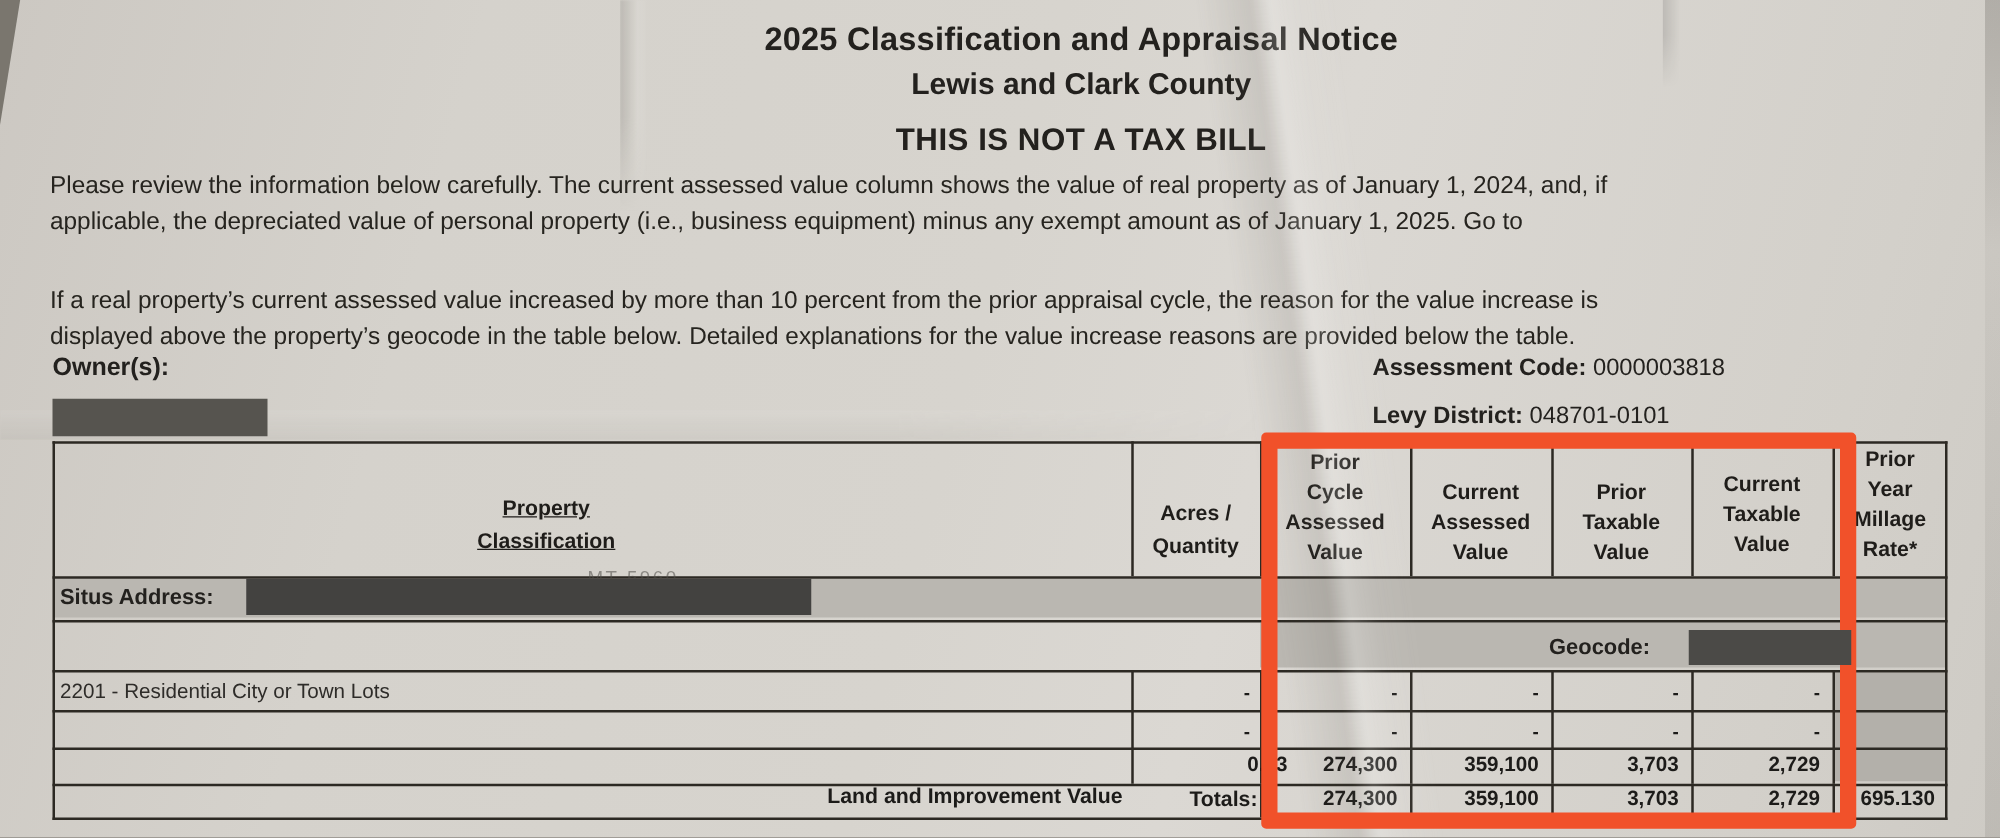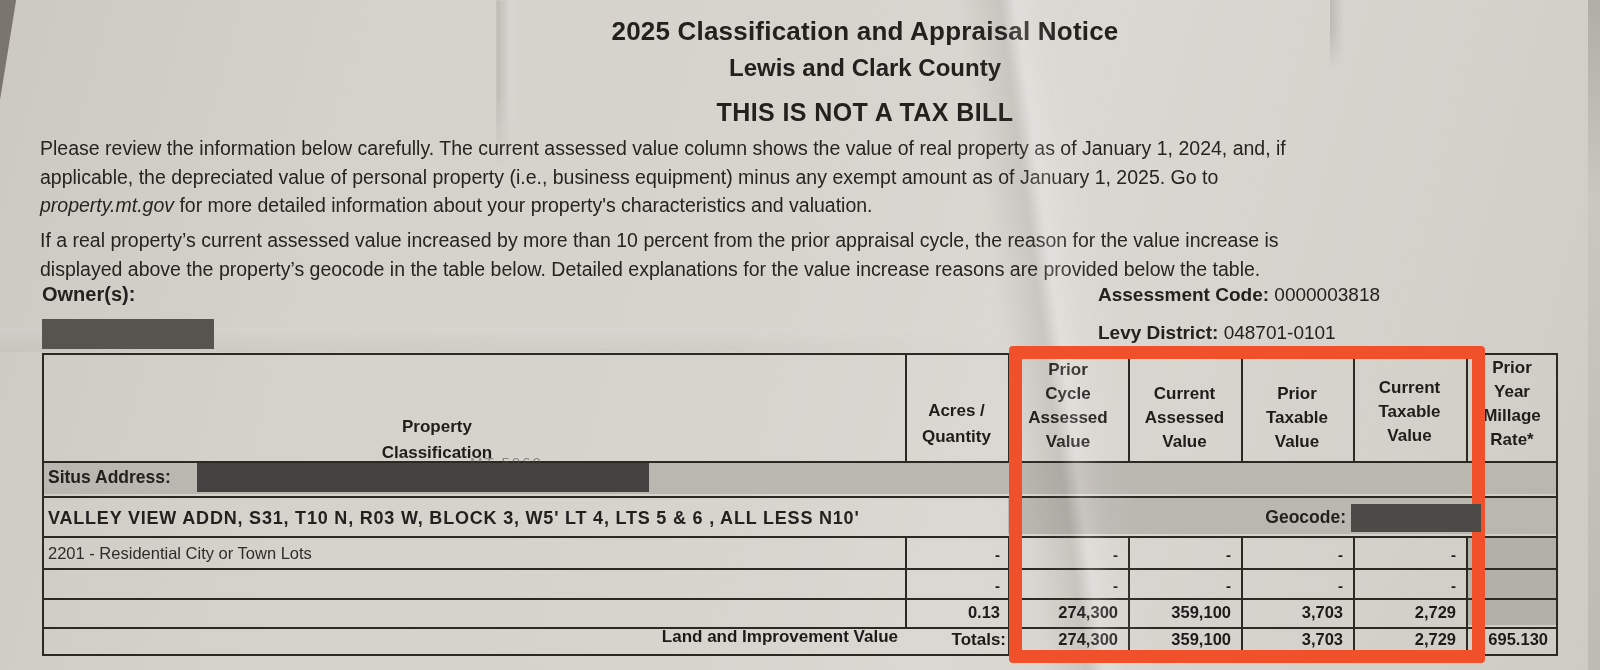--- a/index.html
+++ b/index.html
@@ -59,21 +59,20 @@
   <div class="crease-c"></div>
   <div class="edge-right"></div>
 
   <div class="t b" style="left:200px;top:16px;width:1330px;text-align:center;font-size:26px;letter-spacing:.2px;">2025 Classification and Appraisal Notice</div>
   <div class="t b" style="left:200px;top:54px;width:1330px;text-align:center;font-size:24px;">Lewis and Clark County</div>
   <div class="t b" style="left:200px;top:98px;width:1330px;text-align:center;font-size:25px;letter-spacing:.4px;">THIS IS NOT A TAX BILL</div>
 
   <div class="para" style="left:40px;top:134px;width:1400px;">
     <div>Please review the information below carefully. The current assessed value column shows the value of real property as of January 1, 2024, and, if</div>
     <div>applicable, the depreciated value of personal property (i.e., business equipment) minus any exempt amount as of January 1, 2025. Go to</div>
-    <div><span class="i">property.mt.gov</span><span> for more detailed information about your property's characteristics and valuation.</span></div>
   </div>
   <div class="para" style="left:40px;top:226px;width:1400px;">
     <div>If a real property’s current assessed value increased by more than 10 percent from the prior appraisal cycle, the reason for the value increase is</div>
     <div>displayed above the property’s geocode in the table below. Detailed explanations for the value increase reasons are provided below the table.</div>
   </div>
 
   <div class="t b" style="left:42px;top:283px;font-size:20px;">Owner(s):</div>
   <div class="redact" style="left:42px;top:319px;width:172px;height:30px;background:#56544f;"></div>
 
   <div class="t" style="left:1098px;top:284px;font-size:19px;">
@@ -114,21 +113,21 @@
   <div class="vl" style="left:1241px;top:536px;height:91px;"></div>
   <div class="vl" style="left:1353px;top:536px;height:91px;"></div>
   <div class="vl" style="left:1466px;top:536px;height:91px;"></div>
 
   <div class="vl" style="left:1008px;top:627px;height:27px;"></div>
   <div class="vl" style="left:1128px;top:627px;height:27px;"></div>
   <div class="vl" style="left:1241px;top:627px;height:27px;"></div>
   <div class="vl" style="left:1353px;top:627px;height:27px;"></div>
   <div class="vl" style="left:1466px;top:627px;height:27px;"></div>
 
-  <div class="hc hc2" style="left:42px;top:414px;width:790px;">Property
+  <div class="hc hc2" style="left:42px;top:394px;width:790px;text-decoration:underline;">Property
 Classification</div>
   <div class="hc hc2" style="left:905px;top:398px;width:103px;">Acres /
 Quantity</div>
   <div class="hc" style="left:1008px;top:358px;width:120px;">Prior
 Cycle
 Assessed
 Value</div>
   <div class="hc" style="left:1128px;top:382px;width:113px;">Current
 Assessed
 Value</div>
@@ -140,39 +139,38 @@
 Value</div>
   <div class="hc" style="left:1466px;top:356px;width:92px;">Prior
 Year
 Millage
 Rate*</div>
 
   <div class="t b" style="left:48px;top:467px;font-size:17.5px;z-index:3;">Situs Address:</div>
   <div class="sliver"><span>MT 5960</span></div>
   <div class="redact" style="left:197px;top:463px;width:452px;height:29px;background:#434240;"></div>
 
-  <div class="t b" style="left:48px;top:508px;font-size:18px;letter-spacing:.8px;z-index:3;white-space:nowrap;">VALLEY VIEW ADDN, S31, T10 N, R03 W, BLOCK 3, W5' LT 4, LTS 5 &amp; 6 , ALL LESS N10'</div>
-  <div class="t b" style="left:1150px;top:507px;width:196px;text-align:right;font-size:17.5px;z-index:3;">Geocode:</div>
+  <div class="t b" style="left:1124px;top:507px;width:196px;text-align:right;font-size:17.5px;z-index:3;">Geocode:</div>
   <div class="redact" style="left:1351px;top:504px;width:130px;height:28px;background:#4b4a47;"></div>
 
   <div class="rowlabel" style="left:48px;top:544px;">2201 - Residential City or Town Lots</div>
   <div class="num dash" style="left:905px;top:546px;width:95px;">-</div>
   <div class="num dash" style="left:1008px;top:546px;width:110px;">-</div>
   <div class="num dash" style="left:1128px;top:546px;width:103px;">-</div>
   <div class="num dash" style="left:1241px;top:546px;width:102px;">-</div>
   <div class="num dash" style="left:1353px;top:546px;width:103px;">-</div>
 
   <div class="num dash" style="left:905px;top:577px;width:95px;">-</div>
   <div class="num dash" style="left:1008px;top:577px;width:110px;">-</div>
   <div class="num dash" style="left:1128px;top:577px;width:103px;">-</div>
   <div class="num dash" style="left:1241px;top:577px;width:102px;">-</div>
   <div class="num dash" style="left:1353px;top:577px;width:103px;">-</div>
 
   <div class="num" style="left:500px;top:603px;width:398px;font-size:17px;margin-top:24px;">Land and Improvement Value</div>
-  <div class="num" style="left:905px;top:603px;width:95px;">0.13</div>
+  <div class="num" style="left:935px;top:603px;width:95px;">0.13</div>
   <div class="num" style="left:1008px;top:603px;width:110px;">274,300</div>
   <div class="num" style="left:1128px;top:603px;width:103px;">359,100</div>
   <div class="num" style="left:1241px;top:603px;width:102px;">3,703</div>
   <div class="num" style="left:1353px;top:603px;width:103px;">2,729</div>
 
   <div class="num" style="left:840px;top:630px;width:166px;font-size:17px;">Totals:</div>
   <div class="num" style="left:1008px;top:630px;width:110px;">274,300</div>
   <div class="num" style="left:1128px;top:630px;width:103px;">359,100</div>
   <div class="num" style="left:1241px;top:630px;width:102px;">3,703</div>
   <div class="num" style="left:1353px;top:630px;width:103px;">2,729</div>

